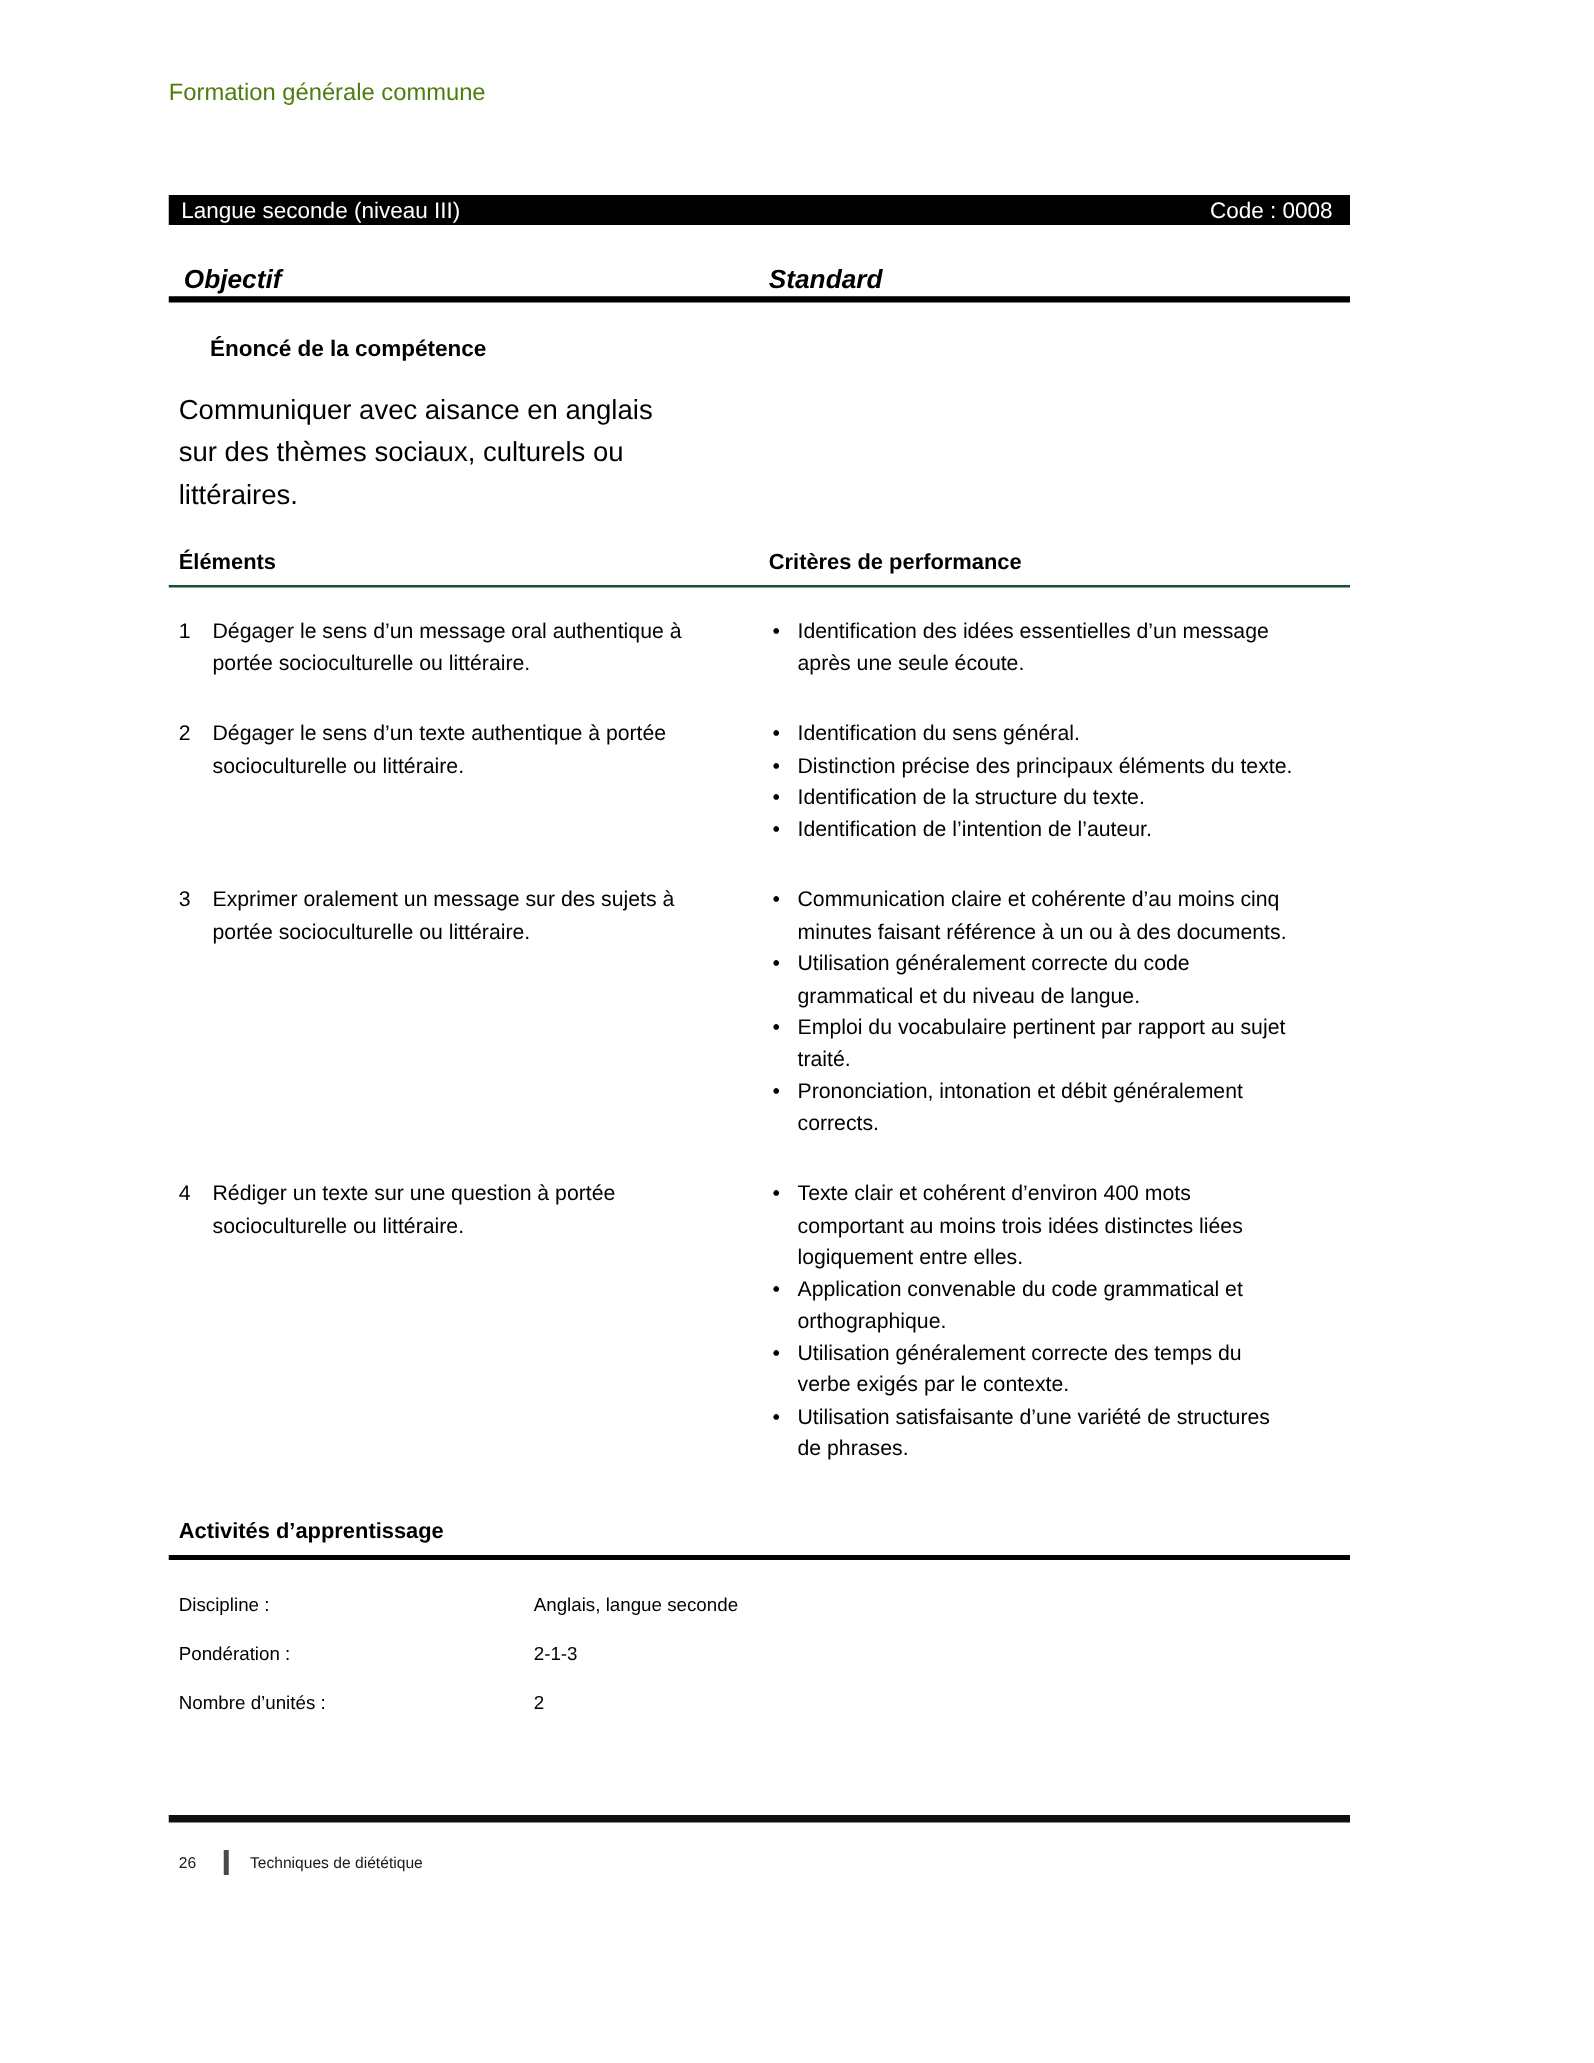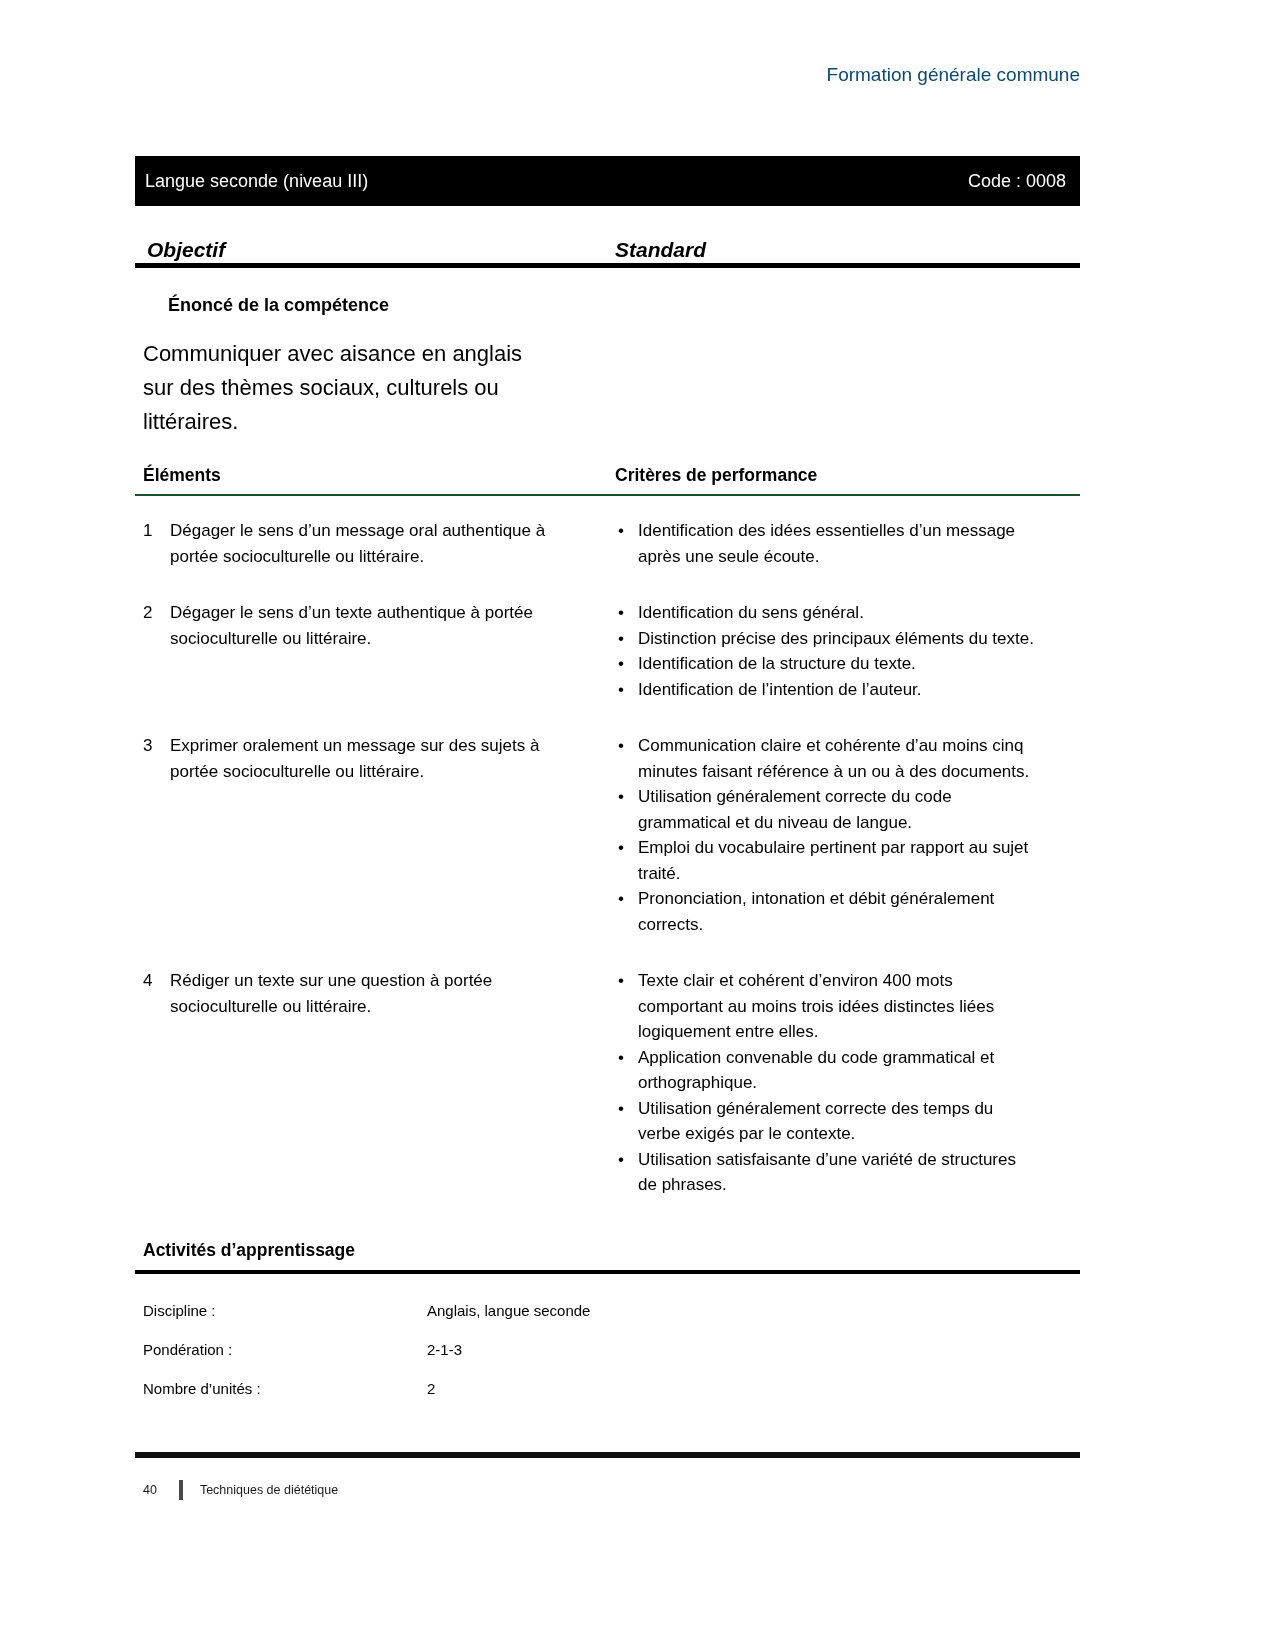--- a/index.html
+++ b/index.html
@@ -7,30 +7,30 @@
   body {
     width:1275px; height:1650px;
     font-family:"Liberation Sans", sans-serif;
     color:#000;
     position:relative;
   }
   .page { position:relative; width:1275px; height:1650px; padding:0 195px 0 135px; }
 
   .running-header {
     padding-top:64px;
-    text-align:right;
-    color:#0c4a6e;
+    text-align:left;
+    color:#4d7c0f;
     font-size:19px;
   }
 
   .title-bar {
     margin-top:70px;
     background:#000;
     color:#fff;
-    height:50px;
+    height:24px;
     display:flex;
     justify-content:space-between;
     align-items:center;
     padding:0 14px 0 10px;
     font-size:18px;
   }
 
   .col-heads {
     display:grid;
     grid-template-columns:480px 1fr;
@@ -222,18 +222,18 @@
       <span class="field-value">2-1-3</span>
     </div>
     <div class="field-row">
       <span class="field-label">Nombre d’unités :</span>
       <span class="field-value">2</span>
     </div>
   </div>
 
   <div class="footer-rule"></div>
   <div class="footer-line">
-    <span class="pagenum">40</span>
+    <span class="pagenum">26</span>
     <span class="vbar"></span>
     <span class="program">Techniques de diététique</span>
   </div>
 
 </div>
 
 </body></html>

